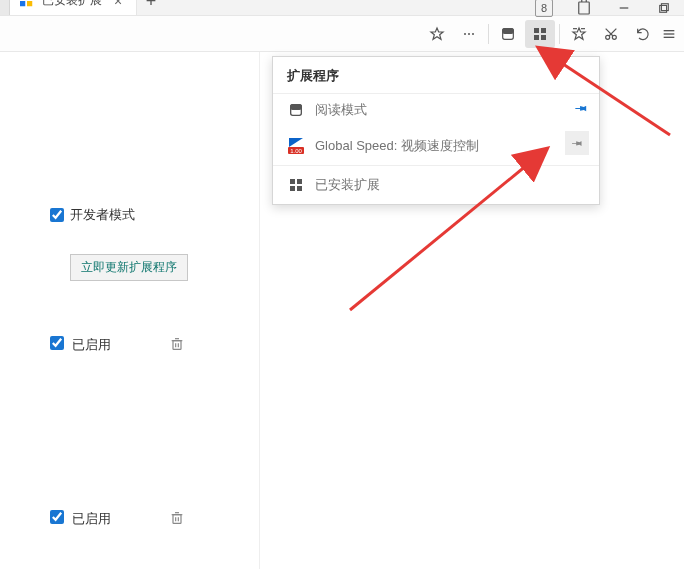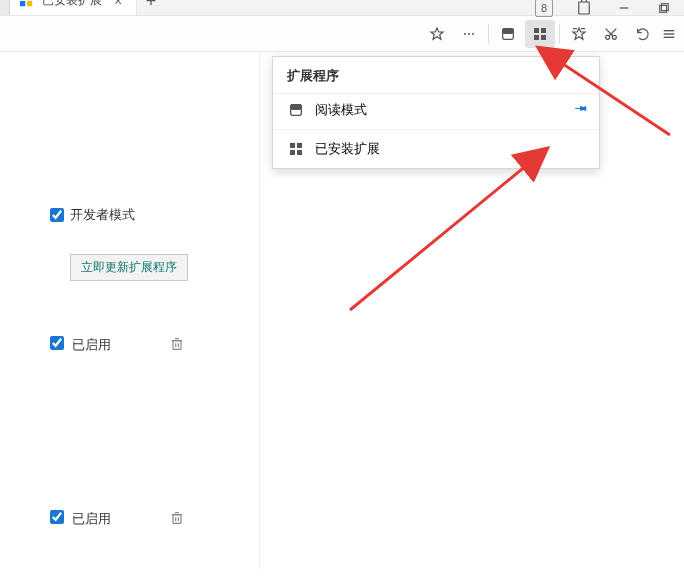--- a/index.html
+++ b/index.html
@@ -29,21 +29,21 @@
   .sidebar { width: 260px; border-right:1px solid #eee; padding-top: 130px; padding-left: 50px; }
   .devrow { display:flex; align-items:center; gap:6px; font-size:13px; color:#333; margin-bottom: 30px; margin-top: 24px; }
   .check { width:14px; height:14px; accent-color:#1976d2; }
   .update-btn { margin-left: 20px; padding: 4px 10px; font-size:12px; background:#f3f3f3; border:1px solid #c7c7c7; color:#0f766e; cursor:pointer; }
   .ext-row { display:flex; align-items:flex-start; gap:8px; font-size:13px; color:#333; margin-top: 55px; width: 135px;}
   .trash { margin-left:auto; color:#888; cursor:pointer; }
 
   
   .popup { position:absolute; left: 272px; top: 4px; width: 328px; background:#fff; border:1px solid #d6d6d6; box-shadow: 0 3px 10px rgba(0,0,0,0.15); z-index:10; padding-bottom:4px;}
   .popup-header { padding: 10px 14px 8px; font-size:13px; font-weight:bold; color:#333; border-bottom:1px solid #eee; }
-  .popup-item { display:flex; align-items:flex-end; gap:10px; padding: 6px 10px 6px 14px; font-size:13px; color:#000000; }
+  .popup-item { display:flex; align-items:flex-end; gap:10px; padding: 6px 10px 6px 14px; font-size:13px; color:#737373; }
   .popup-item .picon { width:18px; height:18px; display:flex; align-items:center; justify-content:center; }
   .popup-item .plabel { flex:1; }
   .pin { color:#1976d2; cursor:pointer; }
   .pin-unpinned { color:#999; width:24px; height:24px; display:flex; align-items:center; justify-content:center; background:#eee; cursor:pointer;}
   .popup-divider { height:1px; background:#eee; margin: 4px 0; }
   .grid-icon { display:inline-grid; grid-template-columns:5px 5px; grid-template-rows:5px 5px; gap:2px; }
   .grid-icon span { background:#555; }
 
   
   .arrow { position:absolute; z-index:20; pointer-events:none; }
@@ -197,20 +197,35 @@
           </svg>
       </span>
       <span class="plabel">阅读模式</span>
       <span class="pin">
         <svg viewBox="0 0 24 24" width="16" height="16" fill="#1976d2">
             <path d="M14 3l7 7-4 1-3 5-2-2-5 5-1-1 5-5-2-2 5-3 1-4z" transform="rotate(45 12 12)"></path>
           </svg>
       </span>
     </div>
 
+    <div class="popup-item">
+      <span class="picon">
+        <svg viewBox="0 0 18 18" width="18" height="18">
+            <polygon points="2,1 16,1 2,10" fill="#0b63c9"></polygon>
+            <rect x="1" y="10" width="16" height="7" rx="1" fill="#d93025"></rect>
+            <text x="9" y="16" font-size="6" fill="#fff" text-anchor="middle" font-family="Arial">1.00</text>
+          </svg>
+      </span>
+      <span class="plabel">Global Speed: 视频速度控制</span>
+      <span class="pin-unpinned">
+        <svg viewBox="0 0 24 24" width="14" height="14" fill="#888">
+            <path d="M14 3l7 7-4 1-3 5-2-2-5 5-1-1 5-5-2-2 5-3 1-4z" transform="rotate(45 12 12)"></path>
+          </svg>
+      </span>
+    </div>
 
     <div class="popup-divider"></div>
 
     <div class="popup-item">
       <span class="picon">
         <span class="grid-icon">
             <span></span>
             <span></span>
             <span></span>
             <span></span>

